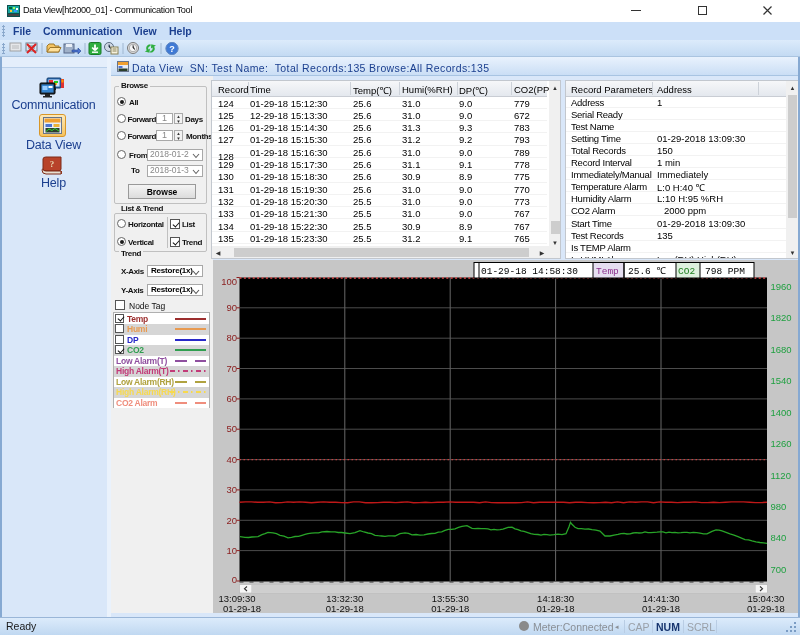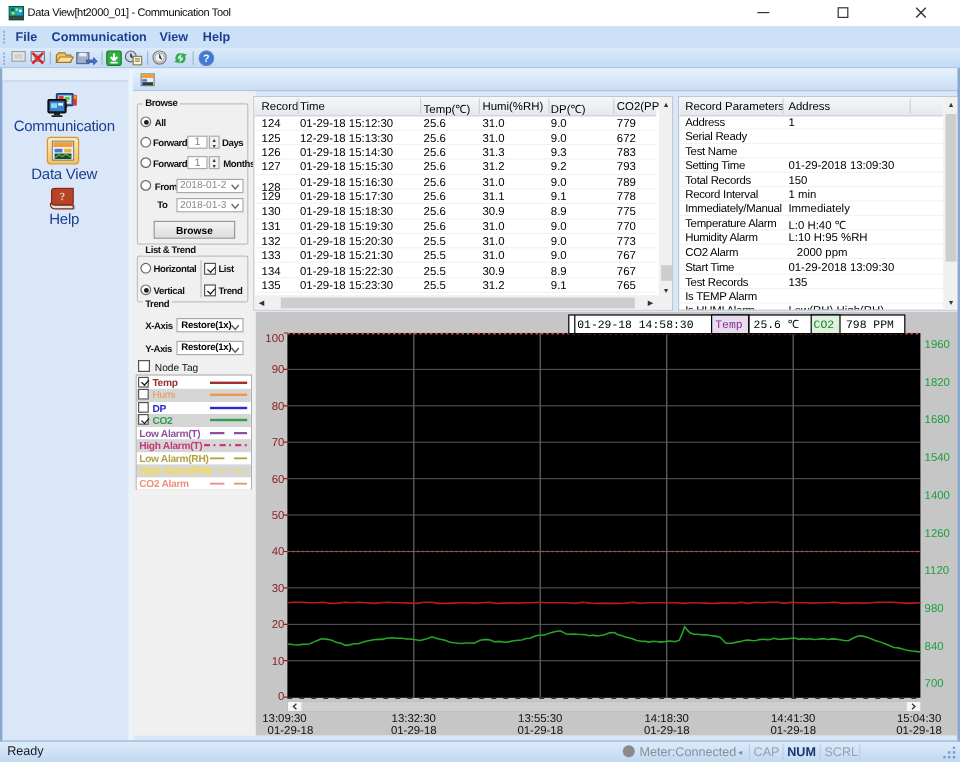--- a/index.html
+++ b/index.html
@@ -124,20 +124,21 @@
 <div class="a nv" style="left:0;top:176px;width:107px;text-align:center;font-size:12.5px;letter-spacing:-0.2px">Help</div>
 <div class="a" style="left:107px;top:57px;width:4px;height:560px;background:#eaf2fc"></div>
 
 <div class="a" style="left:111px;top:57px;width:687px;height:19px;background:linear-gradient(#e9f2fd,#cadef5);border-bottom:1px solid #a8c4e2"></div>
 <svg class="a" style="left:117px;top:61px" width="12" height="11" viewBox="0 0 12 11">
  <rect x="0.5" y="0.5" width="11" height="10" fill="#e8eef6" stroke="#67748a"></rect>
  <rect x="1" y="1" width="10" height="3" fill="#f0a030"></rect>
  <rect x="1.5" y="5" width="4" height="2" fill="#4d74d0"></rect>
  <rect x="1.5" y="7.5" width="9" height="2.5" fill="#2b3f2b"></rect>
 </svg>
+<div class="a nv" style="left:132px;top:62px;font-size:10.5px;letter-spacing:0.38px">Data View&nbsp; SN: Test Name:&nbsp; Total Records:135 Browse:All Records:135</div>
 
 <div class="a" style="left:111px;top:76px;width:102px;height:537px;background:#f0f0f0"></div>
 <div class="a" style="left:114px;top:86px;width:93px;height:118px;border:1px solid #c0c0c0;border-radius:2px"></div>
 <div class="lbl" style="left:119px;top:81px;background:#f0f0f0;padding:0 2px">Browse</div>
 <div class="radio on" style="left:117px;top:97px"></div>
     <div class="lbl" style="left:129px;top:98px">All</div>
 <div class="radio" style="left:117px;top:114px"></div>
     <div class="lbl" style="left:127.5px;top:115px;letter-spacing:-0.45px">Forward</div>
 <div class="combo" style="left:156px;top:113px;width:17px;height:11px;color:#888;text-align:center;line-height:9px">1</div>
 <div class="a" style="left:174px;top:113px;width:9px;height:11px;border:1px solid #aaa;background:#f2f2f2;font-size:4.5px;color:#333;text-align:center;line-height:5px">▲<br>▼</div>
@@ -180,21 +181,21 @@
 <div class="cb" style="left:115px;top:300px"></div>
     <div class="lbl" style="left:129px;top:301px;font-weight:normal;font-size:8.5px;letter-spacing:0">Node Tag</div>
 
 <div class="a" style="left:113px;top:312px;width:97px;height:96px;border:1px solid #b0b0b0;background:#fff">
       <div style="position:absolute;left:0;top:0.5px;width:95px;height:10.5px;background:#fff"></div>
       <div class="cb on" style="left:1px;top:0.5px;width:9px;height:9px"></div>
       <div style="position:absolute;left:13px;top:0.5px;font-size:8.5px;font-weight:bold;letter-spacing:-0.25px;color:#9c2f2f;white-space:nowrap">Temp</div>
       <div style="position:absolute;left:61px;top:4.5px;width:31px;height:2px;background:#9c2f2f"></div>
       <div style="position:absolute;left:0;top:11.0px;width:95px;height:10.5px;background:#d6d6d6"></div>
       <div class="cb" style="left:1px;top:11.0px;width:9px;height:9px"></div>
-      <div style="position:absolute;left:13px;top:11.0px;font-size:8.5px;font-weight:normal;letter-spacing:-0.25px;color:#e89a50;white-space:nowrap">Humi</div>
+      <div style="position:absolute;left:13px;top:11.0px;font-size:8.5px;font-weight:bold;letter-spacing:-0.25px;color:#e89a50;white-space:nowrap">Humi</div>
       <div style="position:absolute;left:61px;top:15.0px;width:31px;height:2px;background:#e89a50"></div>
       <div style="position:absolute;left:0;top:21.5px;width:95px;height:10.5px;background:#fff"></div>
       <div class="cb" style="left:1px;top:21.5px;width:9px;height:9px"></div>
       <div style="position:absolute;left:13px;top:21.5px;font-size:8.5px;font-weight:bold;letter-spacing:-0.25px;color:#2929c8;white-space:nowrap">DP</div>
       <div style="position:absolute;left:61px;top:25.5px;width:31px;height:2px;background:#2929c8"></div>
       <div style="position:absolute;left:0;top:32.0px;width:95px;height:10.5px;background:#d6d6d6"></div>
       <div class="cb on" style="left:1px;top:32.0px;width:9px;height:9px"></div>
       <div style="position:absolute;left:13px;top:32.0px;font-size:8.5px;font-weight:bold;letter-spacing:-0.25px;color:#2f9e4f;white-space:nowrap">CO2</div>
       <div style="position:absolute;left:61px;top:36.0px;width:31px;height:2px;background:#2f9e4f"></div>
       <div style="position:absolute;left:0;top:42.5px;width:95px;height:10.5px;background:#fff"></div>

